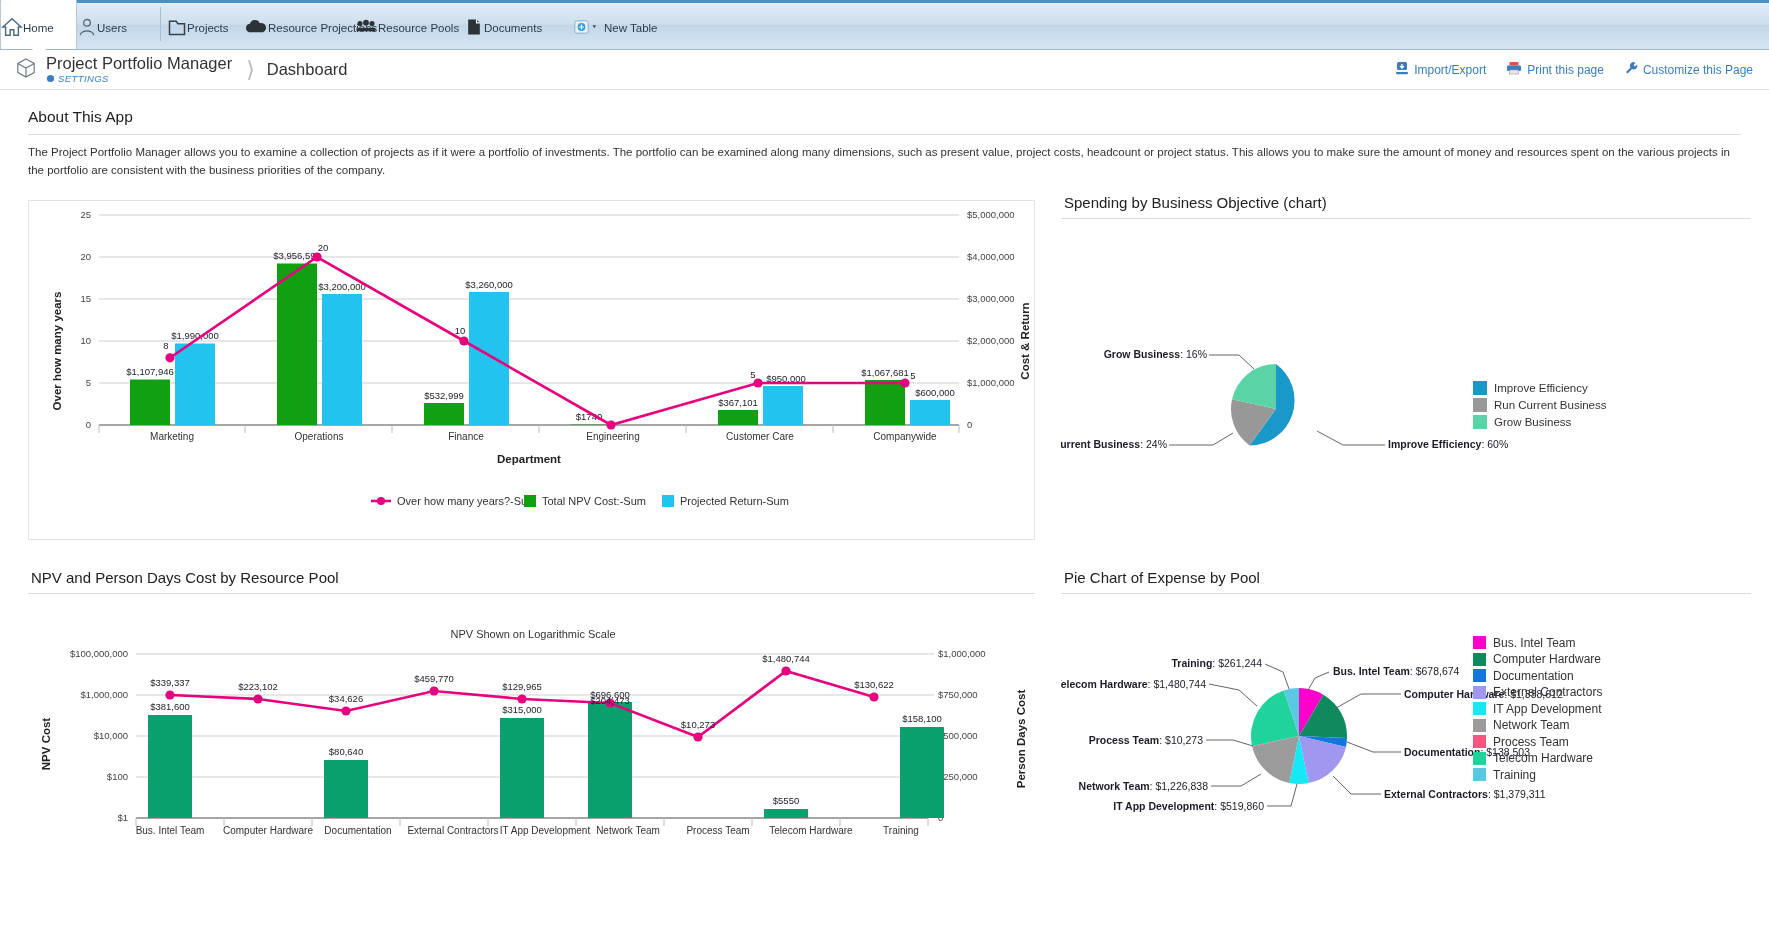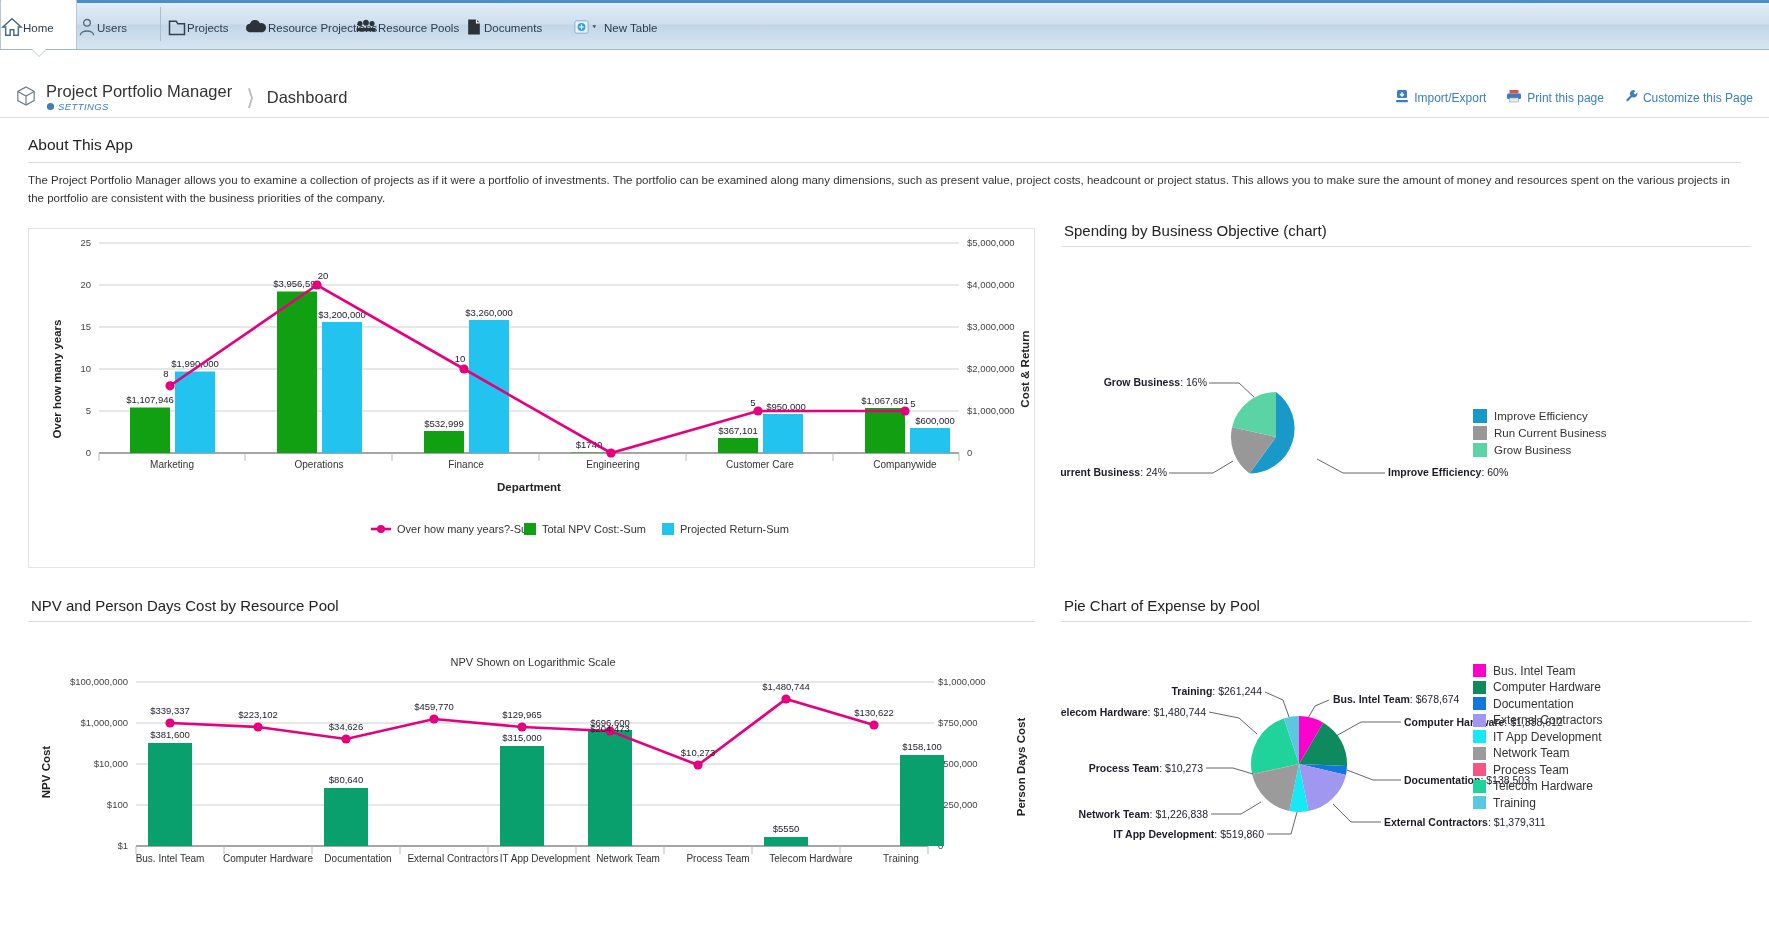--- a/index.html
+++ b/index.html
@@ -61,21 +61,20 @@
 
   
   .titlebar {
     height: 40px;
     display: flex;
     align-items: center;
     padding: 0 16px;
     background: #fff;
     border-bottom: 1px solid #e0e0e0;
     position: relative;
-    margin-top: 28px;
   }
   .cube-icon { margin-right: 10px; }
   .app-title-wrap { display: flex; flex-direction: column; line-height: 1; }
   .app-title { font-size: 16.5px; color: #333; }
   .settings-link {
     font-size: 9.5px; color: #3a7ec0; letter-spacing: .4px;
     display: flex; align-items: center; gap: 3px; margin-top: 2px; cursor: pointer; font-style: italic;
   }
   .crumb-sep { margin: 0 12px 0 14px; color: #bbb; font-size: 22px; font-weight: 200; }
   .dash-title { font-size: 16.5px; color: #333; }

